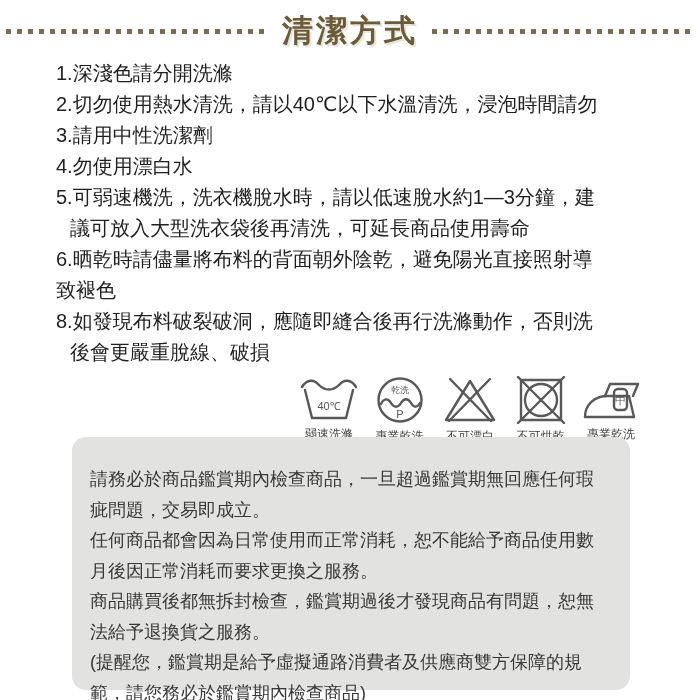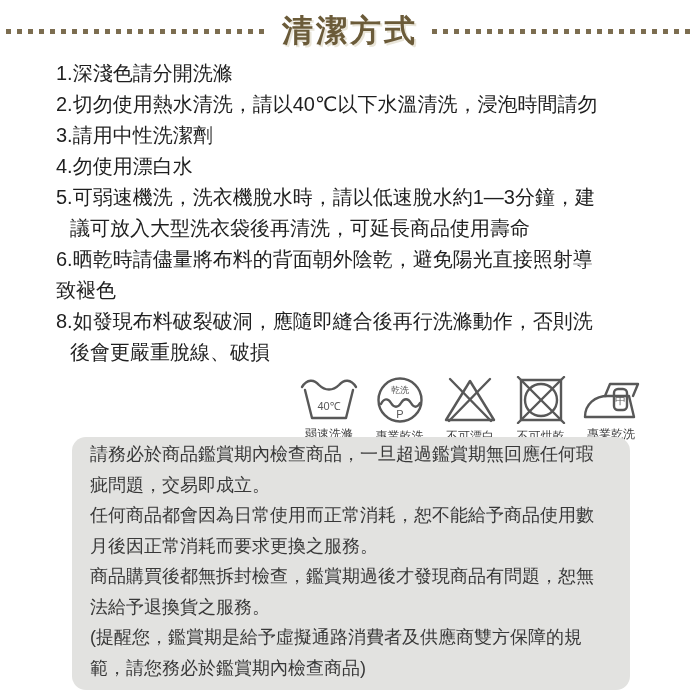--- a/index.html
+++ b/index.html
@@ -88,21 +88,21 @@
     text-align: center;
   }
 
   
   .notice-box {
     position: absolute;
     left: 72px; top: 437px;
     width: 558px; height: 253px;
     background: #e2e2e0;
     border-radius: 14px;
-    padding: 2px 16px 0 18px;
+    padding: 27px 16px 0 18px;
   }
   .notice-line {
     font-size: 18px;
     line-height: 30.5px;
     color: #383838;
     white-space: nowrap;
   }
 </style>
 </head>
 <body>

